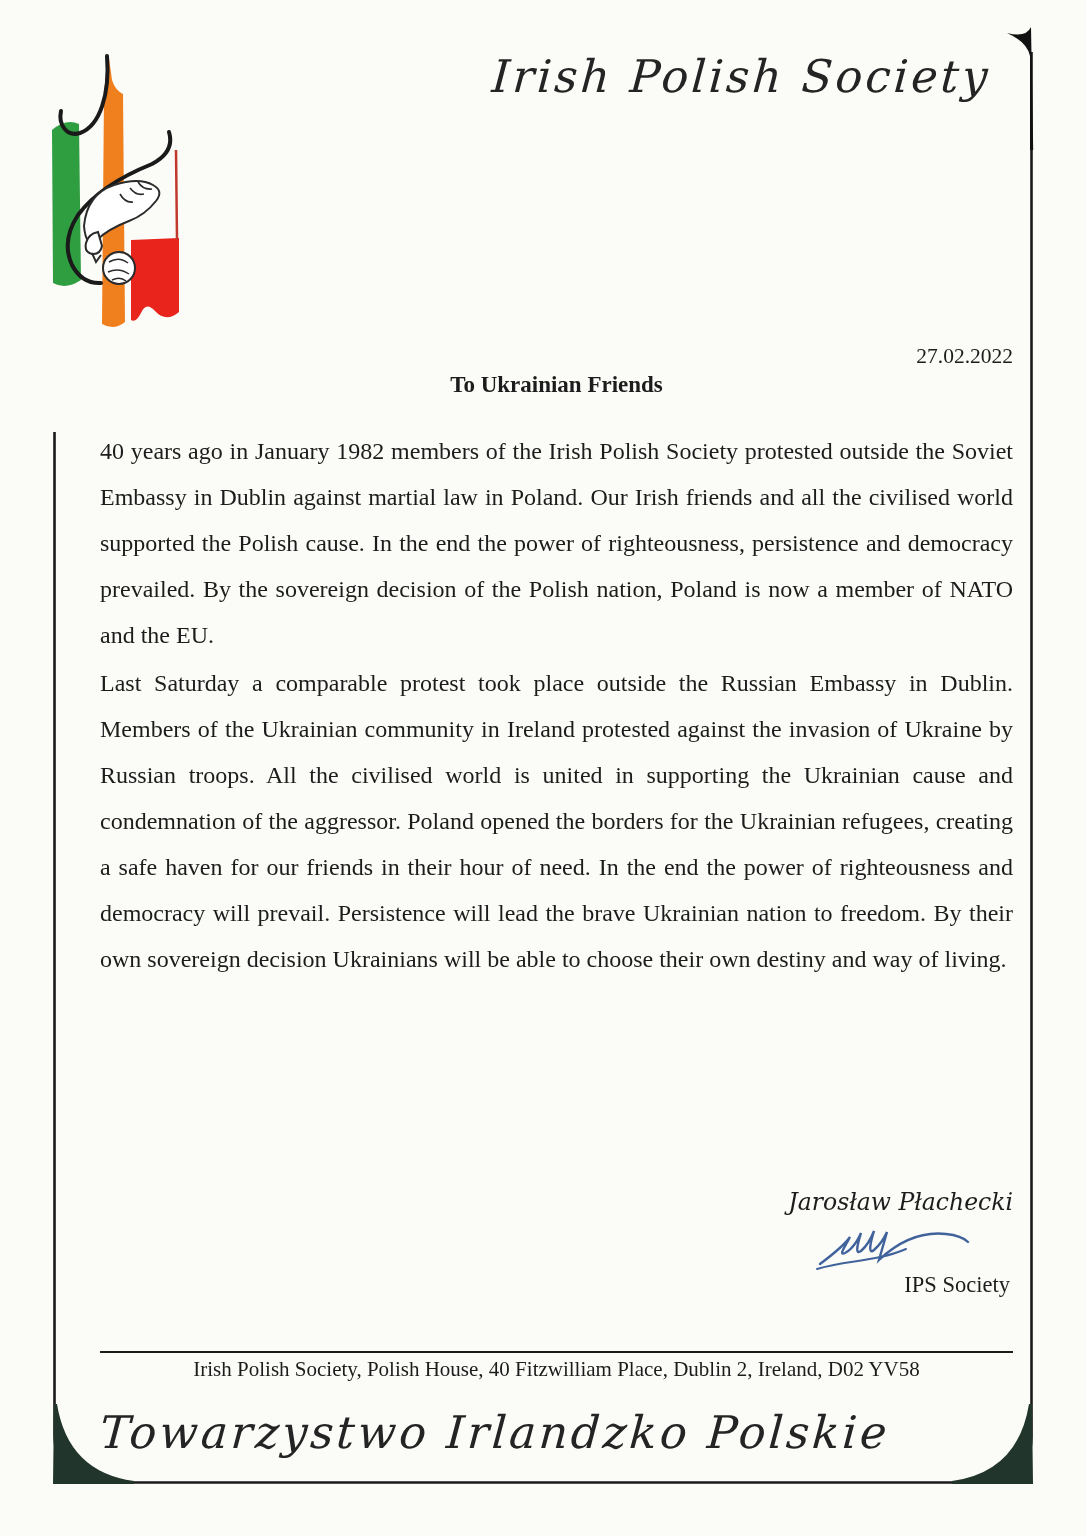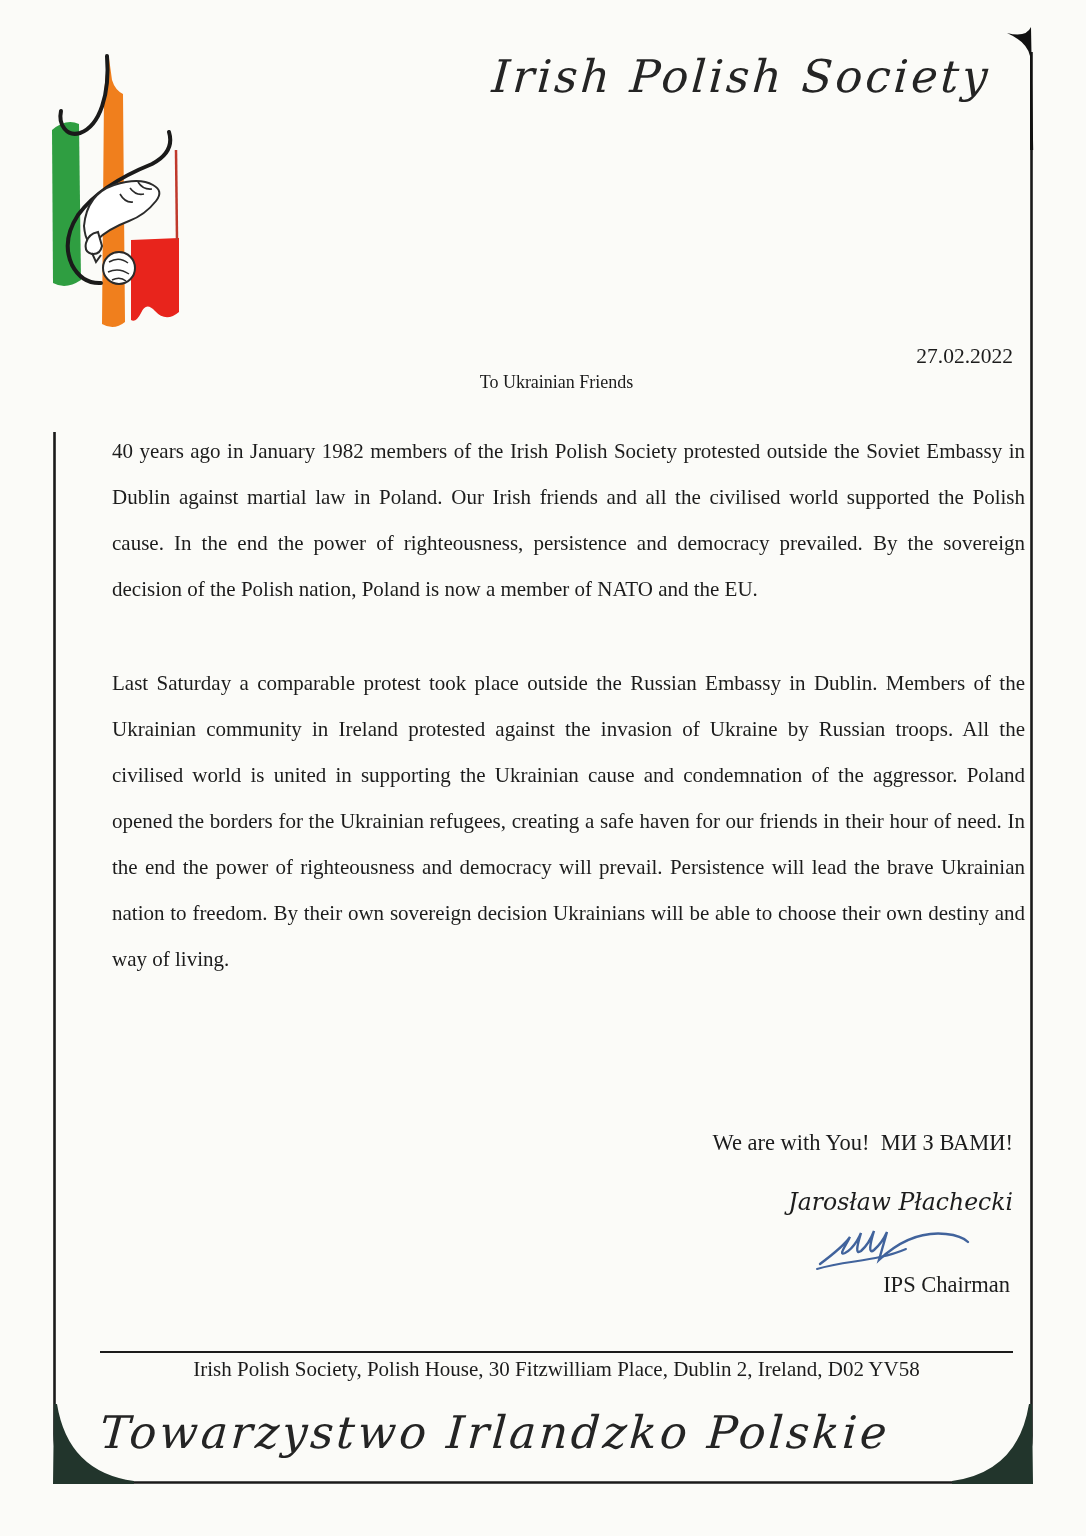--- a/index.html
+++ b/index.html
@@ -29,25 +29,25 @@
     color:#242424;
     transform:skewX(-4deg);
     white-space:nowrap;
   }
   .date{
     position:absolute;top:344px;right:73px;
     font-size:21.5px;
   }
   .title{
     position:absolute;top:372px;left:100px;width:913px;
-    text-align:center;font-weight:normal;font-size:18px;
+    text-align:center;font-weight:bold;font-size:23px;
   }
   .para{
-    position:absolute;left:112px;width:913px;
-    font-size:21px;line-height:46px;
+    position:absolute;left:100px;width:913px;
+    font-size:24px;line-height:46px;
     text-align:justify;
   }
   .para-1{top:428px;}
   .para-2{top:660px;}
   .quote{
     position:absolute;top:1026px;right:70px;width:606px;
     text-align:center;font-size:22px;line-height:47px;
   }
   .quote .q-line{background:#f3f3ec;display:inline-block;padding:0 6px;}
   .with-you{
@@ -129,28 +129,27 @@
   <div class="header-script">Irish Polish Society</div>
 
   <div class="date">27.02.2022</div>
 
   <div class="title">To Ukrainian Friends</div>
 
   <div class="para para-1">40 years ago in January 1982 members of the Irish Polish Society protested  outside the Soviet Embassy in Dublin against martial law in Poland. Our Irish friends and all the civilised world supported the Polish cause. In the end the power of righteousness, persistence and democracy prevailed. By the sovereign decision of the Polish nation, Poland is now a member of NATO and the EU.</div>
   <div class="para para-2">Last Saturday a comparable protest took place outside the Russian Embassy in Dublin. Members of the Ukrainian community in Ireland protested against the invasion of Ukraine by Russian troops. All the civilised world is united in supporting the Ukrainian cause and condemnation of the aggressor. Poland opened the borders for the Ukrainian refugees, creating a safe haven for our friends in their hour of need. In the end the power of righteousness and democracy will prevail. Persistence will lead the brave Ukrainian nation to freedom. By their own sovereign decision Ukrainians will be able to choose their own destiny and way of living.</div>
 
 
-  <div class="with-you">We are with You!  МИ З ВАМИ!</div>
 
   <div class="signatory-name">Jarosław Płachecki</div>
 
   <svg class="signature" viewBox="0 0 160 52" aria-hidden="true">
     <path d="M6 40 C18 31 30 22 36 13 C31 23 24 32 31 29 C41 24 47 9 47 9 C43 22 41 31 47 27 C55 20 60 7 60 7 C56 20 54 31 60 26 C68 19 73 8 73 8 L65 36 C82 20 104 7 132 10 C142 11 150 14 154 18" fill="none" stroke="#41639c" stroke-width="2.4" stroke-linecap="round"></path>
     <path d="M3 45 C32 36 62 38 92 25" fill="none" stroke="#41639c" stroke-width="2" stroke-linecap="round"></path>
   </svg>
 
-  <div class="signatory-title">IPS Chairman</div>
+  <div class="signatory-title">IPS Society</div>
 
   <div class="footer-rule"></div>
-  <div class="footer-address">Irish Polish Society, Polish House, 30 Fitzwilliam Place, Dublin 2, Ireland, D02 YV58</div>
+  <div class="footer-address">Irish Polish Society, Polish House, 40 Fitzwilliam Place, Dublin 2, Ireland, D02 YV58</div>
   <div class="footer-org">Towarzystwo Irlandzko Polskie</div>
 
 </div>
 
 </body></html>

